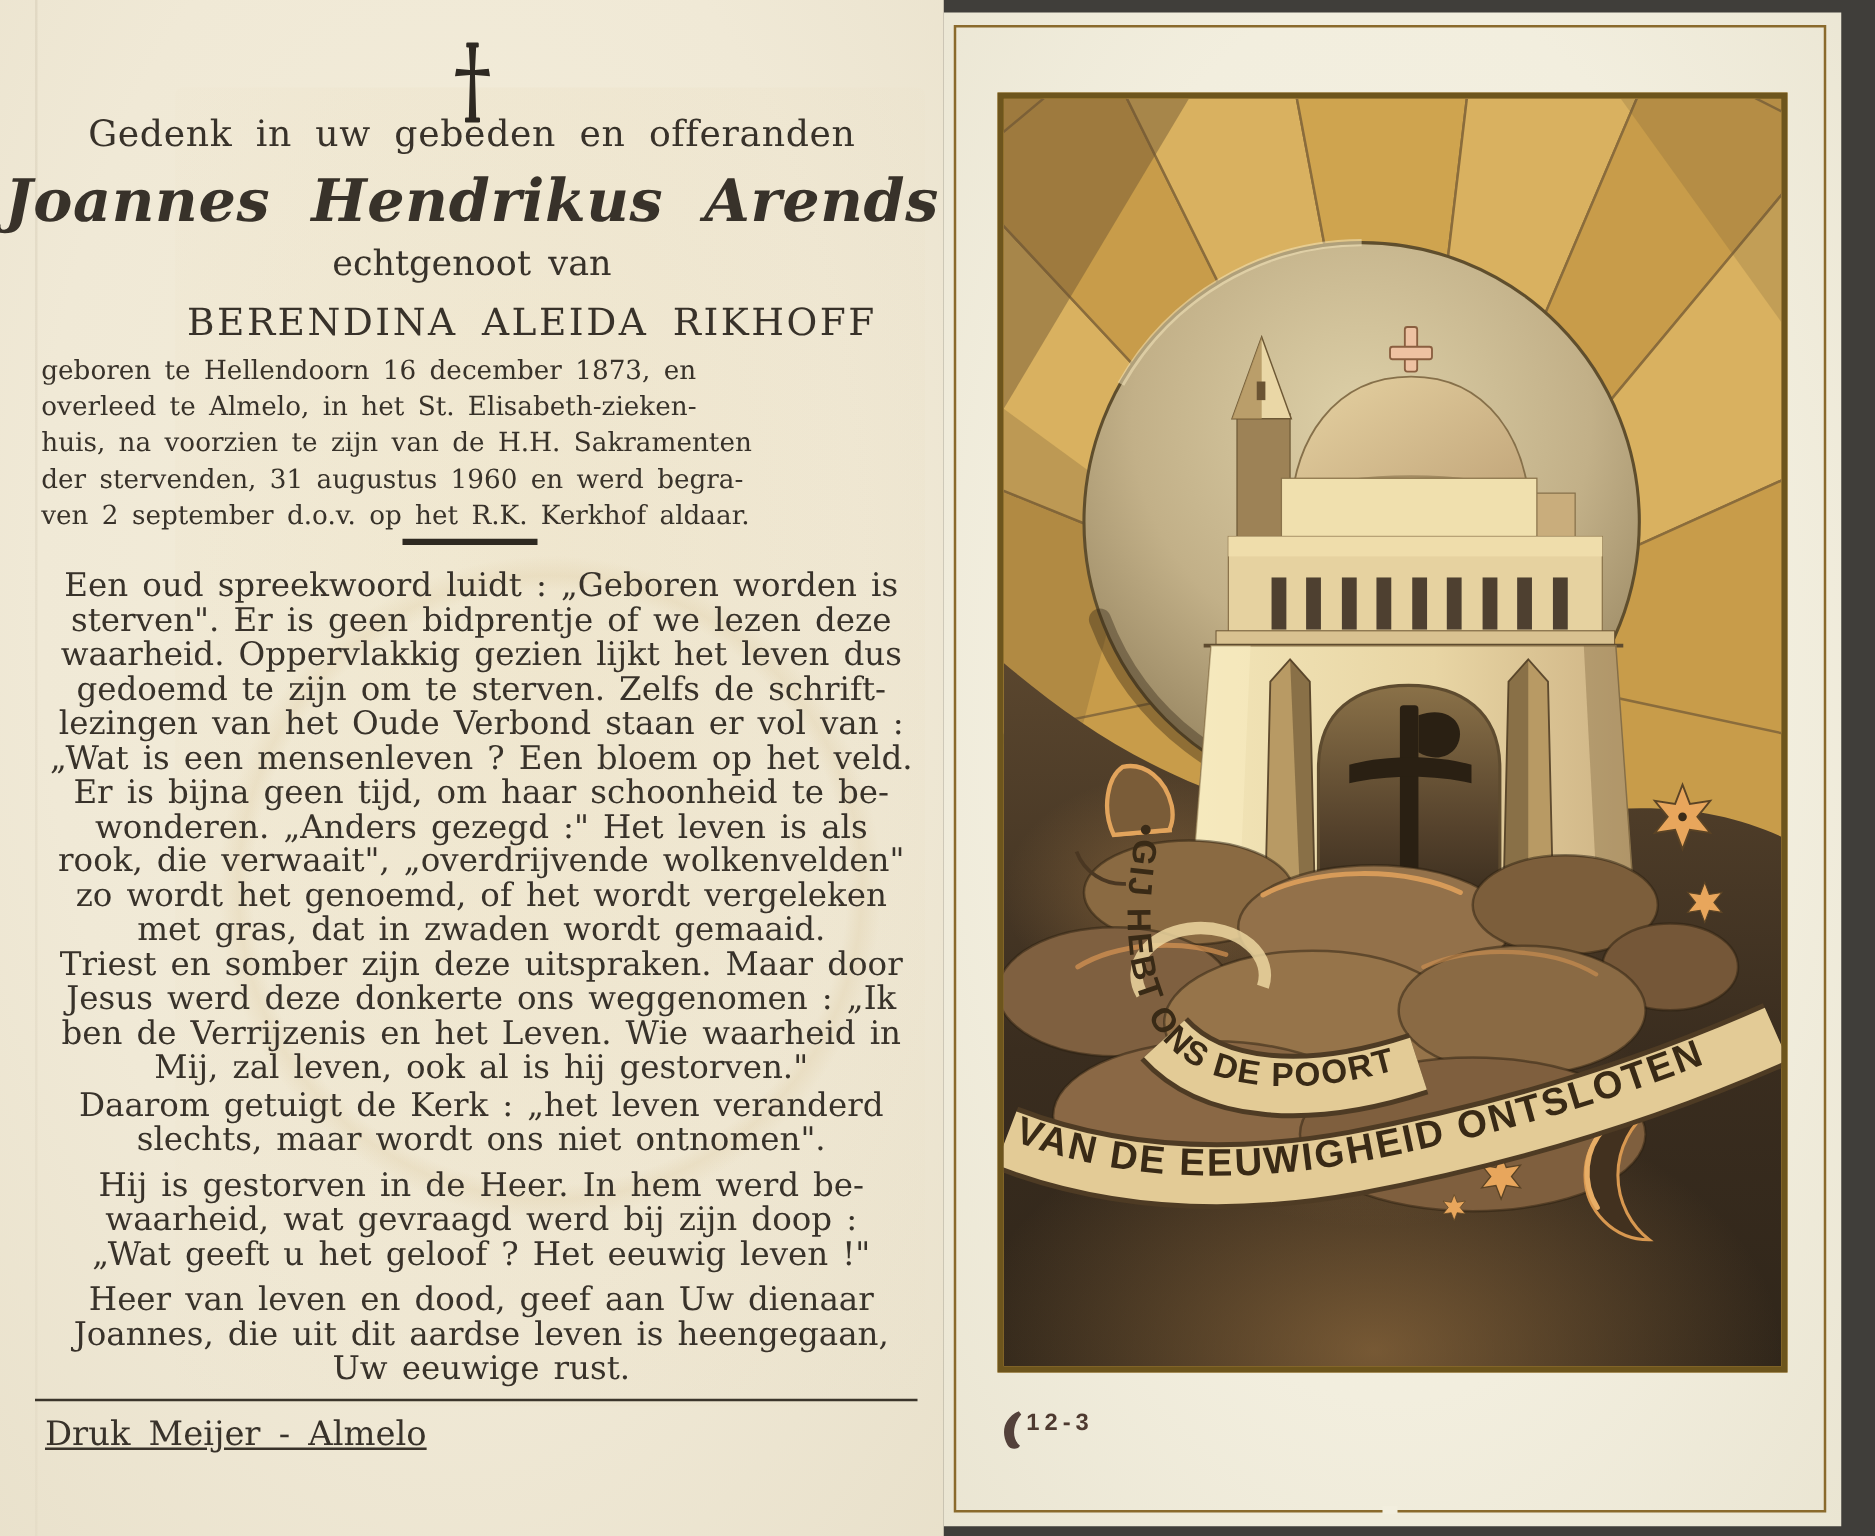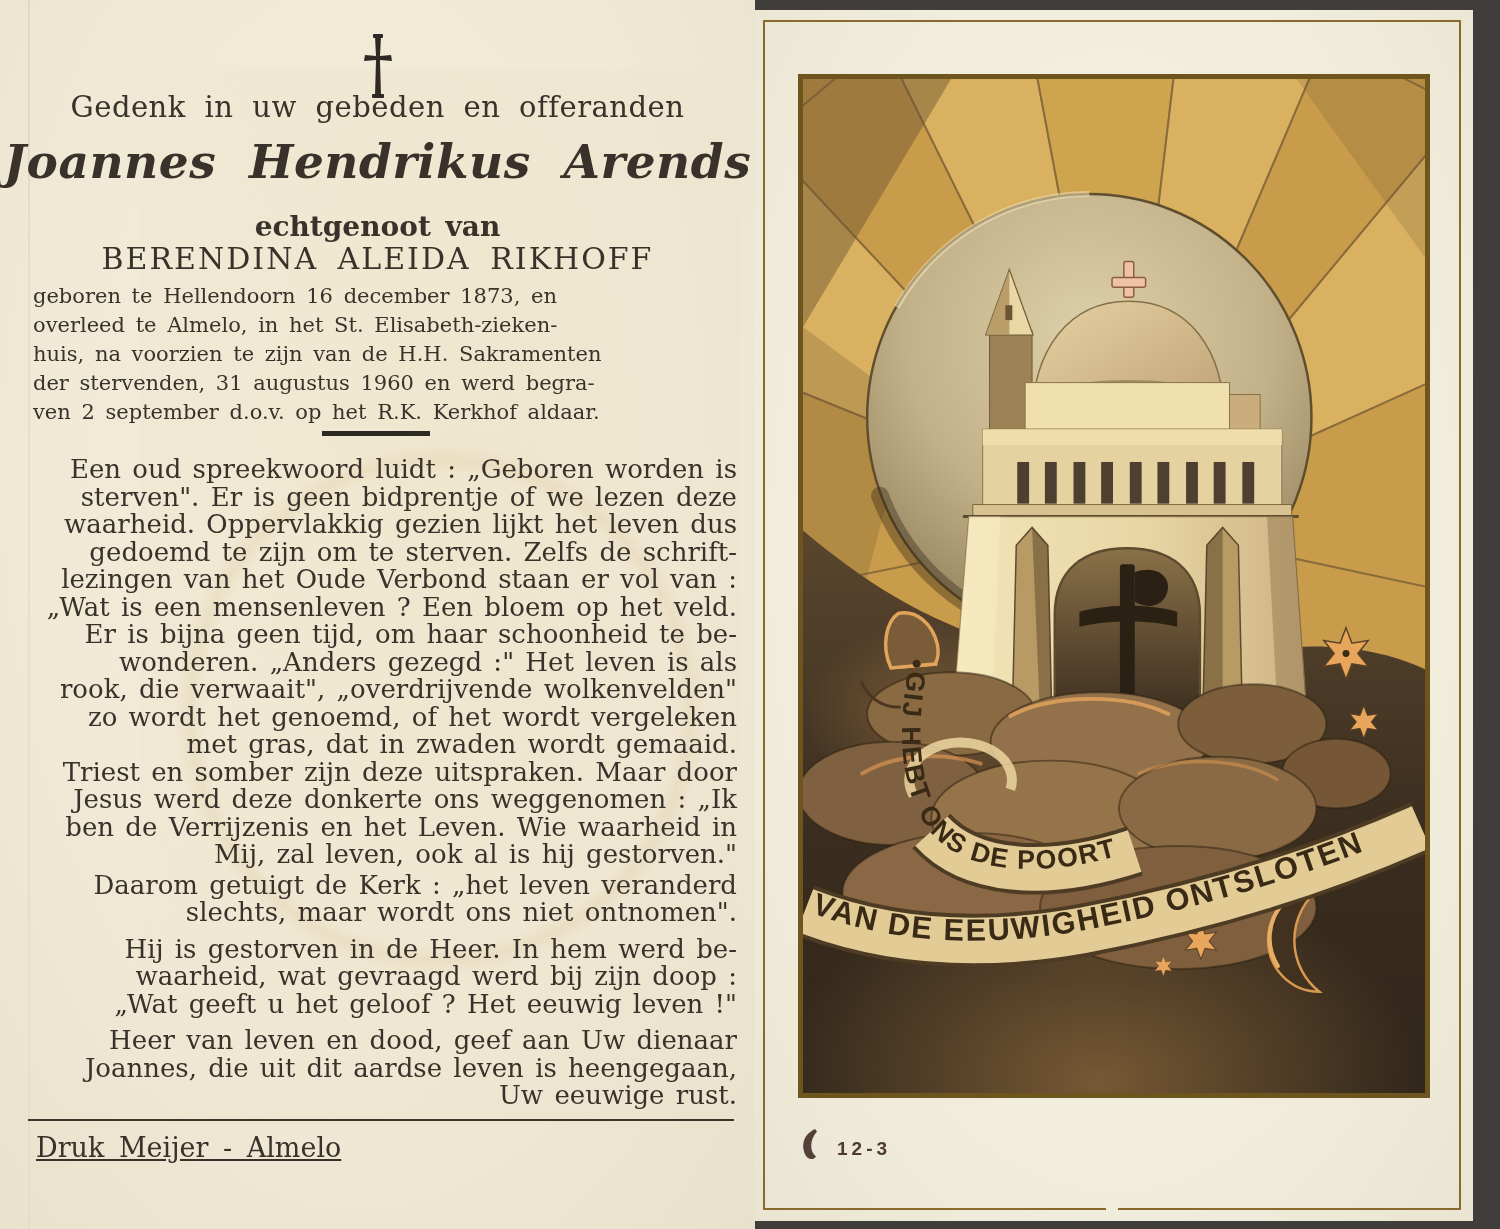--- a/index.html
+++ b/index.html
@@ -30,32 +30,32 @@
   }
   .watermark-ring{
     position:absolute;left:160px;top:430px;width:560px;height:560px;
     background:radial-gradient(circle, rgba(0,0,0,0) 60%, rgba(214,190,140,.20) 63%, rgba(0,0,0,0) 67%);
     border-radius:50%;
   }
   .lp-center{position:absolute;left:0;width:755px;text-align:center;}
   .cross-wrap{top:30px;height:72px;}
   .memorial-line{top:90px;font-size:29px;word-spacing:9px;letter-spacing:.5px;}
   .name{top:134px;font-size:47px;font-style:italic;font-weight:bold;word-spacing:16px;letter-spacing:.5px;margin:0;}
-  .relation{top:210px;font-size:28px;word-spacing:5px;font-weight:bold;}
-  .spouse{top:241px;font-size:30px;letter-spacing:2px;word-spacing:8px;}
+  .relation{top:194px;font-size:28px;word-spacing:5px;}
+  .spouse{top:241px;font-size:30px;letter-spacing:2px;word-spacing:8px;padding-left:48px;}
   .vitals{
     position:absolute;left:33px;top:282px;width:700px;
     font-size:21px;line-height:29px;white-space:pre-line;
     word-spacing:4px;text-align:left;
   }
   .divider{
     position:absolute;left:322px;top:431px;width:108px;height:5px;background:#2e2921;
   }
   .body-block{
-    position:absolute;left:33px;top:456px;width:704px;text-align:right;
+    position:absolute;left:33px;top:456px;width:704px;text-align:center;
   }
   .para{
     font-size:26px;line-height:27.5px;white-space:pre-line;word-spacing:3px;margin:0;
   }
   .para.gap{margin-top:9px;}
   .para.smallgap{margin-top:3px;}
   .footer-rule{
     position:absolute;left:28px;top:1119px;width:706px;height:2px;background:#3b352b;
   }
   .printer{
@@ -77,21 +77,21 @@
   }
   .border-gap{
     position:absolute;left:50%;margin-left:-6px;bottom:-3px;width:12px;height:6px;background:#f2eede;
   }
   .illus{
     position:absolute;left:43px;top:64px;width:632px;height:1024px;
     border:5px solid #6d551d;box-sizing:border-box;background:#c89c4a;
   }
   .illus svg{display:block;width:100%;height:100%;}
   .plate-row{
-    position:absolute;left:44px;top:1118px;display:flex;align-items:flex-end;gap:16px;
+    position:absolute;left:44px;top:1118px;display:flex;align-items:flex-start;gap:0;
   }
   .plate-no{
     font-family:"Liberation Sans",sans-serif;font-weight:bold;
     font-size:19px;letter-spacing:4px;color:#4e3a30;
   }
   .banner-text{
     font-family:"Liberation Sans",sans-serif;font-weight:700;fill:#392a16;
   }
 </style>
 </head>

